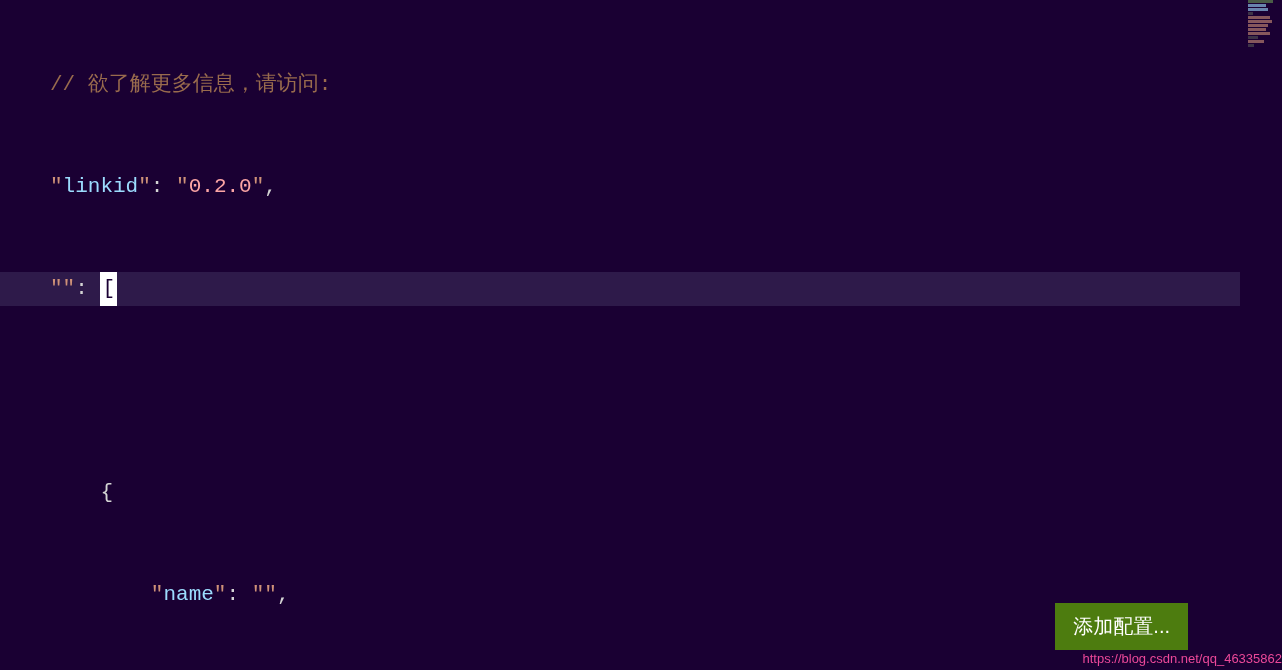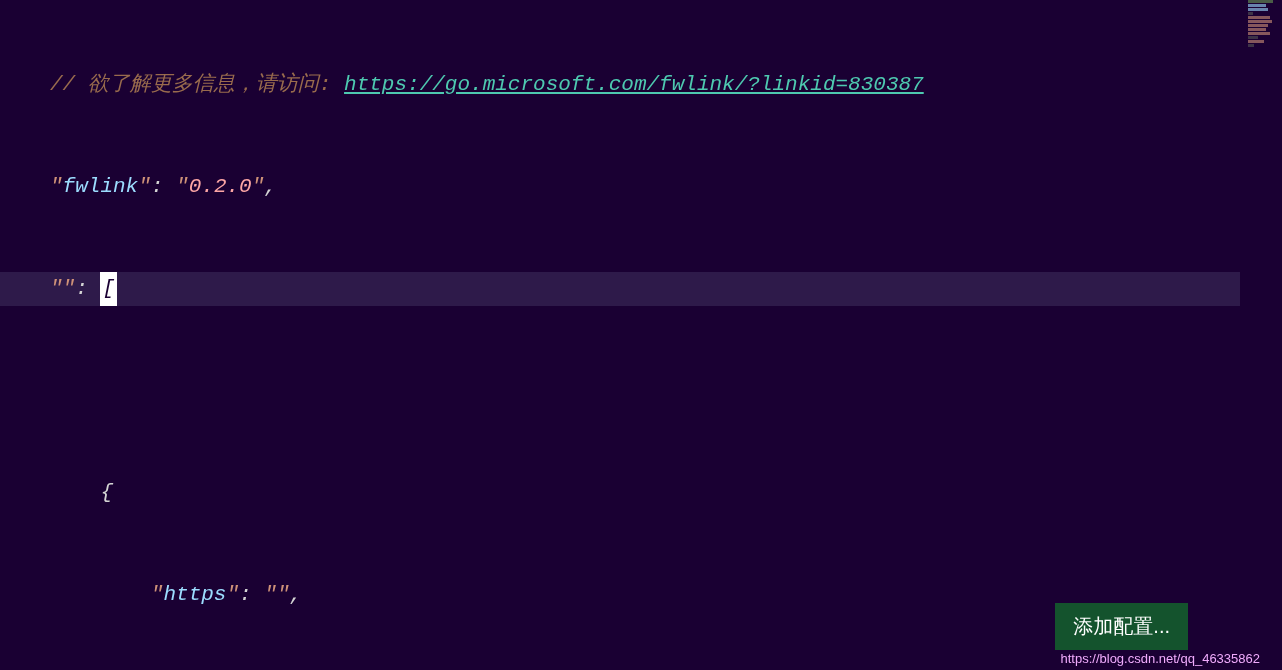--- a/index.html
+++ b/index.html
@@ -21,21 +21,20 @@
       padding-left: 50px;
       padding-top: 0;
       line-height: 34px;
       white-space: pre;
       position: relative;
     }
     .line {
       height: 34px;
       display: flex;
       align-items: flex-start;
-      font-style: italic;
     }
     .line.highlighted {
       background: #2e1a4a;
       margin-left: -50px;
       padding-left: 50px;
       width: 1240px;
     }
     .comment-intellisense { color: #996b4d; }
     .link { color: #4ec9b0; text-decoration: underline; }
     .key { color: #9cdcfe; }
@@ -65,57 +64,57 @@
     }
     .minimap-line {
       height: 3px;
       margin-bottom: 1px;
       background: #555;
     }
     .add-config-btn {
       position: absolute;
       right: 94px;
       bottom: 20px;
-      background: #14532d;
+      background: #4d7c0f;
       color: #ffffff;
       padding: 10px 18px;
       font-size: 20px;
       font-family: 'Microsoft YaHei', sans-serif;
       border: none;
       cursor: pointer;
     }
     .watermark {
       position: absolute;
-      right: 22px;
+      right: 0;
       bottom: 4px;
-      color: #f0abfc;
+      color: #ec4899;
       font-size: 13px;
       font-family: Arial, sans-serif;
     }
     .sp { display: inline-block; }
   </style>
 </head>
 <body>
 
 <div class="editor">
   <div class="line">
-    <span class="comment-intellisense"><span>// </span><span>欲了解更多信息，请访问: </span></span><span class="link">https://go.microsoft.com/fwlink/?linkid=830387</span>
+    <span class="comment-intellisense"><span>// </span><span>欲了解更多信息，请访问: </span></span>
   </div>
   <div class="line">
-    <span class="quote">"</span><span class="key">fwlink</span><span class="quote">"</span><span class="colon">: </span><span class="quote">"</span><span class="string">0.2.0</span><span class="quote">"</span><span class="punct">,</span>
+    <span class="quote">"</span><span class="key">linkid</span><span class="quote">"</span><span class="colon">: </span><span class="quote">"</span><span class="string">0.2.0</span><span class="quote">"</span><span class="punct">,</span>
   </div>
   <div class="line highlighted">
     <span class="quote">"</span><span class="quote">"</span><span class="colon">: </span><span class="cursor-bracket">[</span>
   </div>
   <div class="line"></div>
   <div class="line">
     <span class="sp">    </span><span class="punct">{</span>
   </div>
   <div class="line">
-    <span class="sp">        </span><span class="quote">"</span><span class="key">https</span><span class="quote">"</span><span class="colon">: </span><span class="quote">"</span><span class="quote">"</span><span class="punct">,</span>
+    <span class="sp">        </span><span class="quote">"</span><span class="key">name</span><span class="quote">"</span><span class="colon">: </span><span class="quote">"</span><span class="quote">"</span><span class="punct">,</span>
   </div>
   
   
   
   
   
   
   
   
   

